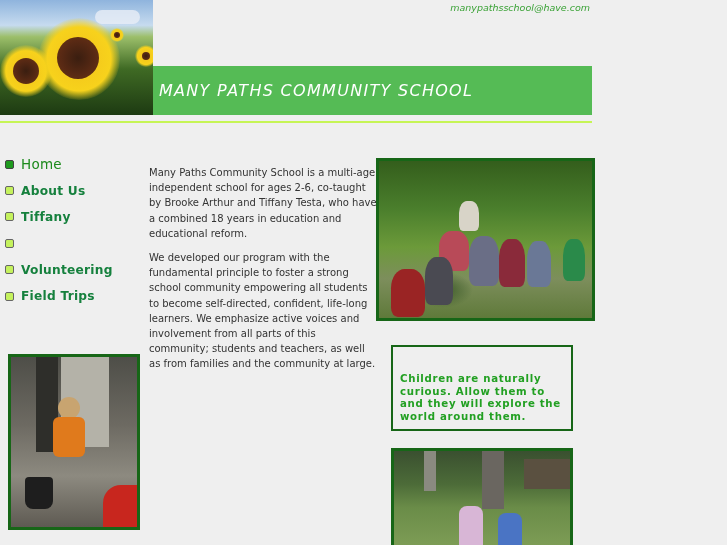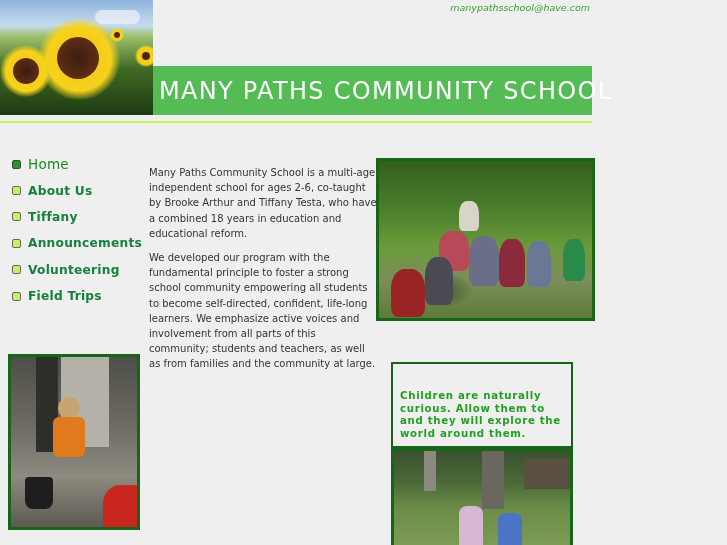--- a/index.html
+++ b/index.html
@@ -46,33 +46,33 @@
   #contact div { white-space: nowrap; }
 
   
   #banner {
     left: 153px; top: 66px; width: 439px; height: 49px;
     background: #55bb55;
     display: flex; align-items: center;
     padding-left: 6px;
   }
   #banner-title {
-    color: #ffffff; font-size: 24px;
+    color: #ffffff; font-style: italic; font-size: 16px;
     letter-spacing: 1.3px; white-space: nowrap;
     font-family: "DejaVu Sans", sans-serif;
   }
 
   
   #divider {
     left: 0; top: 121px; width: 592px; height: 2px;
     background: #c6f555;
   }
 
   
-  #nav { left: 12px; top: 151px; width: 140px; }
+  #nav { left: 5px; top: 151px; width: 140px; }
   .nav-item {
     display: flex; align-items: center;
     height: 26.4px;
     cursor: pointer; text-decoration: none;
   }
   .nav-bullet {
     width: 9px; height: 9px;
     border: 1.5px solid #666;
     border-radius: 2px;
     background: #c5f25d;
@@ -106,21 +106,21 @@
     left: 8px; top: 354px; width: 132px; height: 176px;
     background: linear-gradient(180deg, #4e4e48 0%, #6d6a62 40%, #8d8a80 70%, #5e5a52 100%);
   }
   #photo-kids-yard {
     left: 391px; top: 448px; width: 182px; height: 100px;
     background: linear-gradient(180deg, #3a5030 0%, #4c6b38 35%, #6a8c48 60%, #7d9c55 100%);
   }
 
   
   #quote-box {
-    left: 391px; top: 362px; width: 182px; height: 86px;
+    left: 391px; top: 345px; width: 182px; height: 86px;
     border: 2px solid #176617;
     padding: 26px 6px 0 7px;
   }
   #quote-text {
     color: #22a022; font-size: 10.2px; font-weight: bold;
     line-height: 12.6px; letter-spacing: .7px;
   }
 </style>
 </head>
 <body>
@@ -163,21 +163,20 @@
   <a class="nav-item">
     <span class="nav-bullet"></span>
     <span class="nav-label">About Us</span>
   </a>
   <a class="nav-item">
     <span class="nav-bullet"></span>
     <span class="nav-label">Tiffany</span>
   </a>
   <a class="nav-item">
     <span class="nav-bullet"></span>
-    <span class="nav-label">Announcements</span>
   </a>
   <a class="nav-item">
     <span class="nav-bullet"></span>
     <span class="nav-label">Volunteering</span>
   </a>
   <a class="nav-item">
     <span class="nav-bullet"></span>
     <span class="nav-label">Field Trips</span>
   </a>
 </nav>

